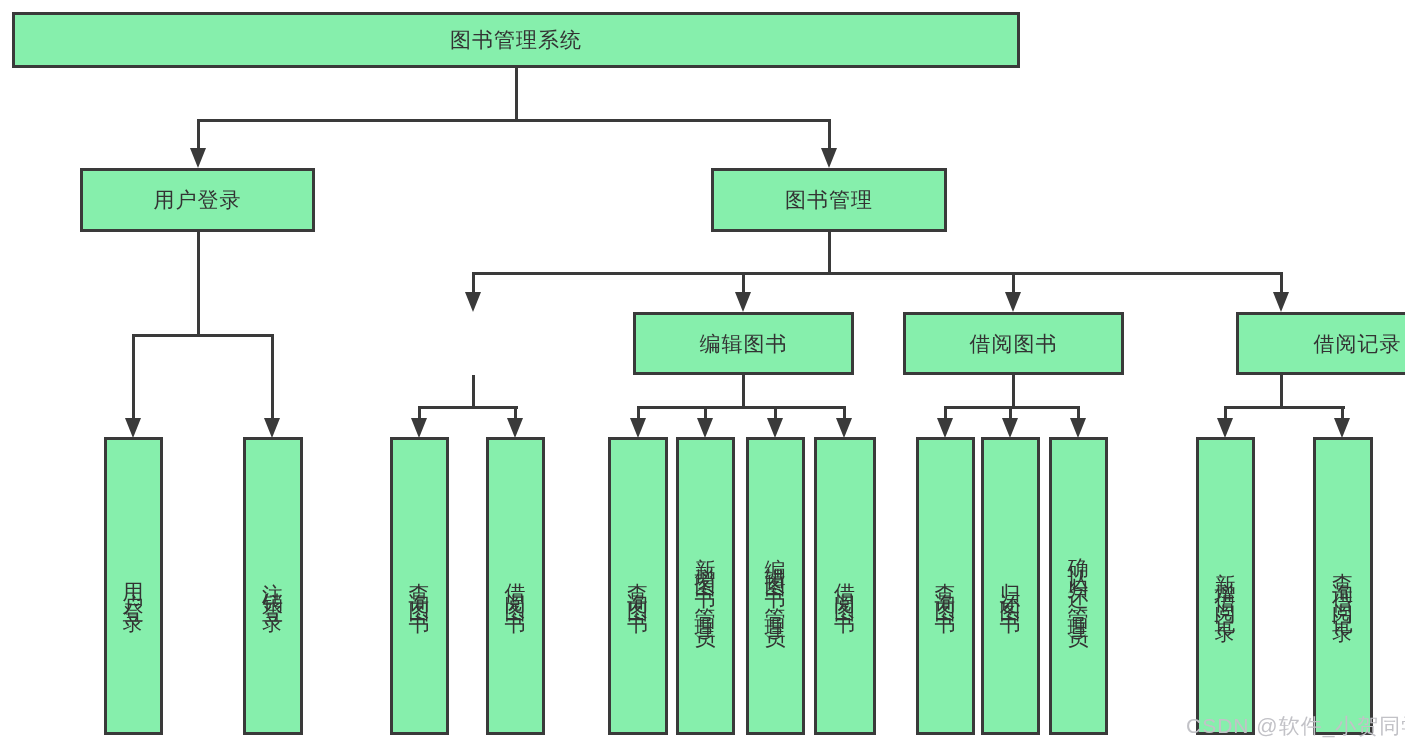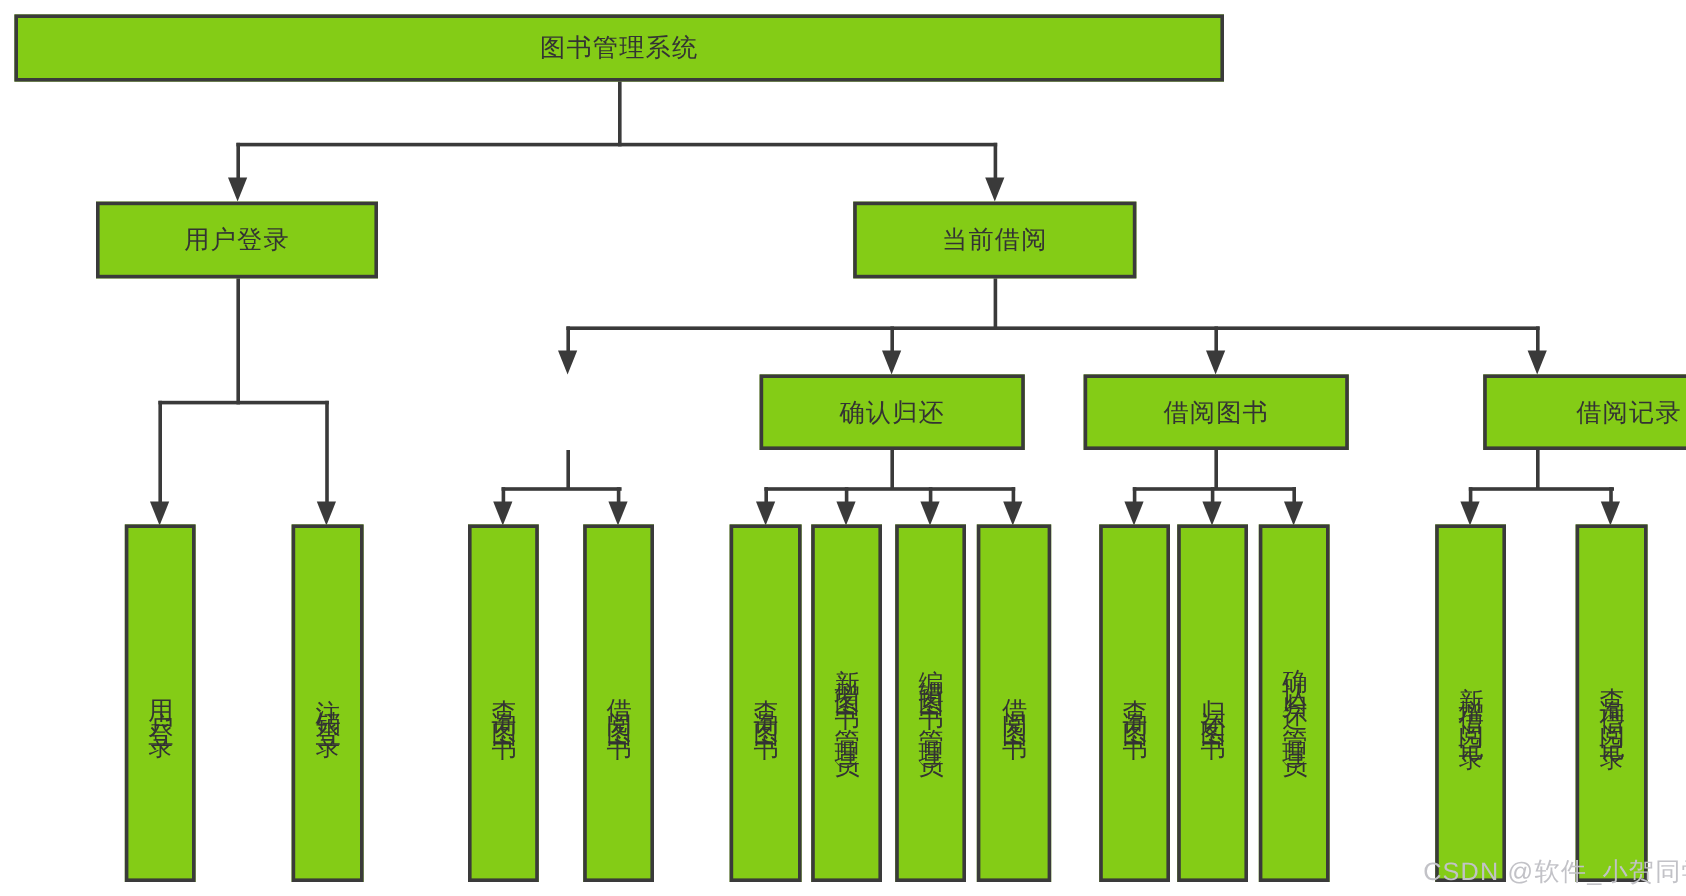--- a/index.html
+++ b/index.html
@@ -7,21 +7,21 @@
     position:relative;
     width:1405px; height:747px;
     background: var(--color-background, #ffffff);
     font-family: "Liberation Sans", "DejaVu Sans", sans-serif;
     overflow:hidden;
   }
   .box {
     position:absolute;
     box-sizing:border-box;
     border:3px solid var(--color-line, #3a3a3a);
-    background:#84cc16;
+    background:#86efac;
     display:flex;
     align-items:center;
     justify-content:center;
     color: var(--color-text, #333333);
     font-size:21px;
     letter-spacing:1px;
   }
   .leaf-label {
     writing-mode: vertical-rl;
     text-orientation: mixed;
@@ -57,41 +57,41 @@
   <div class="box" style="left:12px; top:12px; width:1008px; height:56px;">图书管理系统</div>
 
   <div class="vline" style="left:515px; top:68px; height:54px;"></div>
   <div class="hline" style="left:197px; top:119px; width:634px;"></div>
   <div class="vline" style="left:197px; top:119px; height:31px;"></div>
   <div class="arrow" style="left:190px; top:148px;"></div>
   <div class="vline" style="left:828px; top:119px; height:31px;"></div>
   <div class="arrow" style="left:821px; top:148px;"></div>
 
   <div class="box" style="left:80px; top:168px; width:235px; height:64px;">用户登录</div>
-  <div class="box" style="left:711px; top:168px; width:236px; height:64px;">当前借阅</div>
+  <div class="box" style="left:711px; top:168px; width:236px; height:64px;">图书管理</div>
 
   <div class="vline" style="left:197px; top:232px; height:105px;"></div>
   <div class="hline" style="left:132px; top:334px; width:142px;"></div>
   <div class="vline" style="left:132px; top:334px; height:86px;"></div>
   <div class="arrow" style="left:125px; top:418px;"></div>
   <div class="vline" style="left:271px; top:334px; height:86px;"></div>
   <div class="arrow" style="left:264px; top:418px;"></div>
 
   <div class="vline" style="left:828px; top:232px; height:43px;"></div>
   <div class="hline" style="left:472px; top:272px; width:811px;"></div>
   <div class="vline" style="left:472px; top:272px; height:23px;"></div>
   <div class="arrow" style="left:465px; top:292px;"></div>
   <div class="vline" style="left:742px; top:272px; height:23px;"></div>
   <div class="arrow" style="left:735px; top:292px;"></div>
   <div class="vline" style="left:1012px; top:272px; height:23px;"></div>
   <div class="arrow" style="left:1005px; top:292px;"></div>
   <div class="vline" style="left:1280px; top:272px; height:23px;"></div>
   <div class="arrow" style="left:1273px; top:292px;"></div>
 
-  <div class="box" style="left:633px; top:312px; width:221px; height:63px;">确认归还</div>
+  <div class="box" style="left:633px; top:312px; width:221px; height:63px;">编辑图书</div>
   <div class="box" style="left:903px; top:312px; width:221px; height:63px;">借阅图书</div>
   <div class="box" style="left:1236px; top:312px; width:243px; height:63px;">借阅记录</div>
 
   <div class="vline" style="left:472px;  top:375px; height:33px;"></div>
   <div class="vline" style="left:742px;  top:375px; height:33px;"></div>
   <div class="vline" style="left:1012px; top:375px; height:33px;"></div>
   <div class="vline" style="left:1280px; top:375px; height:33px;"></div>
 
   <div class="hline" style="left:418px;  top:406px; width:100px;"></div>
   <div class="hline" style="left:637px;  top:406px; width:209px;"></div>

